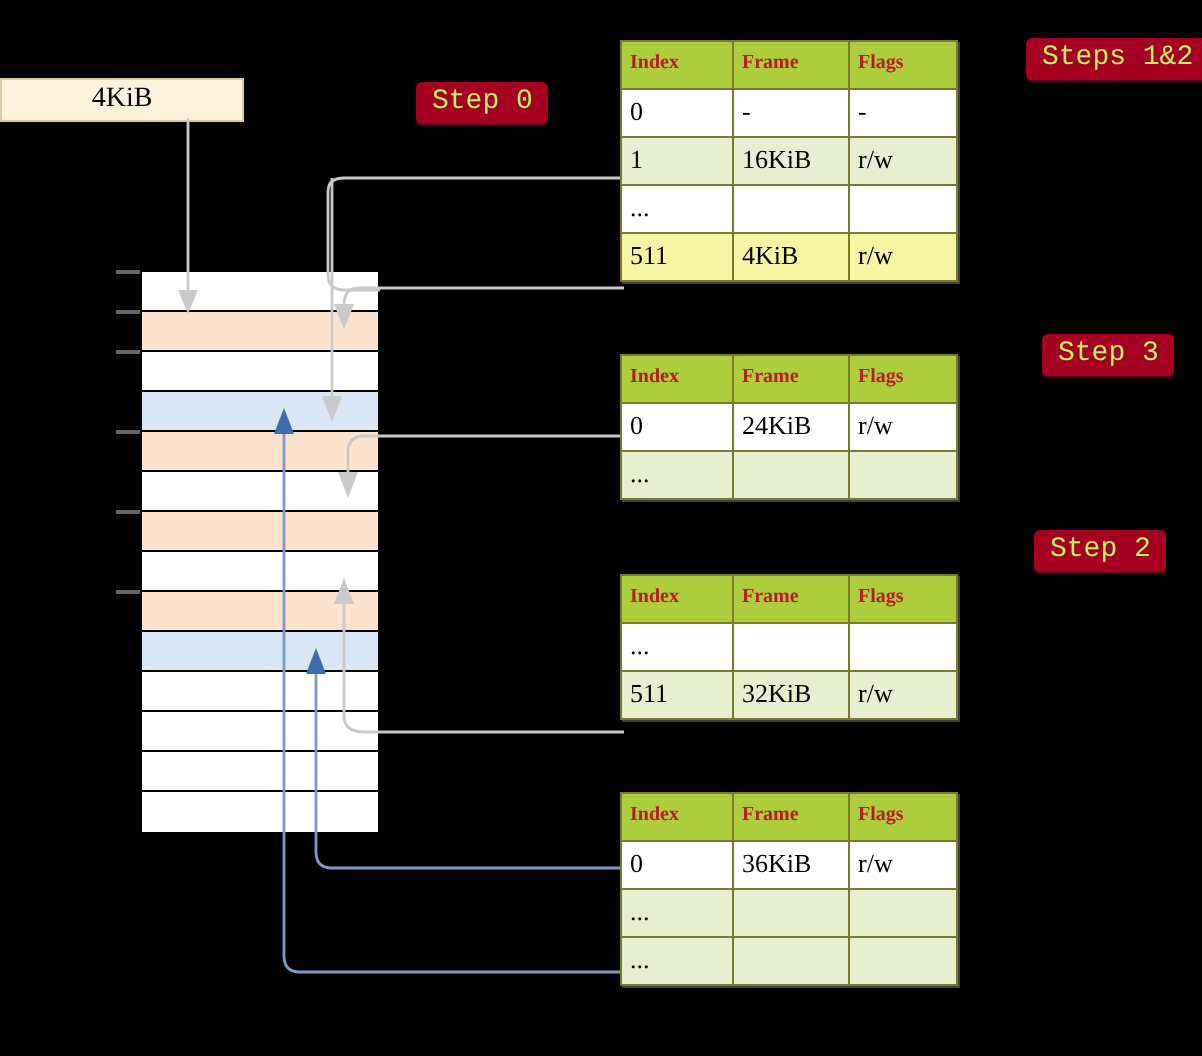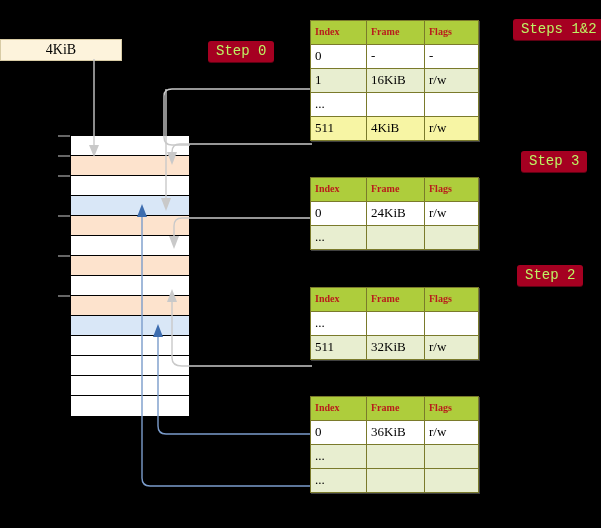--- a/index.html
+++ b/index.html
@@ -98,21 +98,21 @@
 <body>
 
 <div class="stage">
 
   <div class="vaddr-box" style="left:0px;top:39px;width:120px;height:20px;">
     <span>4KiB</span>
   </div>
 
   <div class="step-chip" style="left:188px;top:41px;margin-left:20px;">Step 0</div>
   <div class="step-chip" style="left:513px;top:19px;">Steps 1&amp;2</div>
-  <div class="step-chip" style="left:521px;top:151px;">Step 3</div>
+  <div class="step-chip" style="left:521px;top:167px;">Step 3</div>
   <div class="step-chip" style="left:517px;top:265px;">Step 2</div>
 
   <div class="memcol" id="memcol" style="left:70px;top:135px;width:120px;height:280px;">
       <div class="memrow" style="top: 0px; height: 20px;"></div>
       <div class="memrow orange" style="top: 20px; height: 20px;"></div>
       <div class="memrow" style="top: 40px; height: 20px;"></div>
       <div class="memrow blue" style="top: 60px; height: 20px;"></div>
       <div class="memrow orange" style="top: 80px; height: 20px;"></div>
       <div class="memrow" style="top: 100px; height: 20px;"></div>
       <div class="memrow orange" style="top: 120px; height: 20px;"></div>

